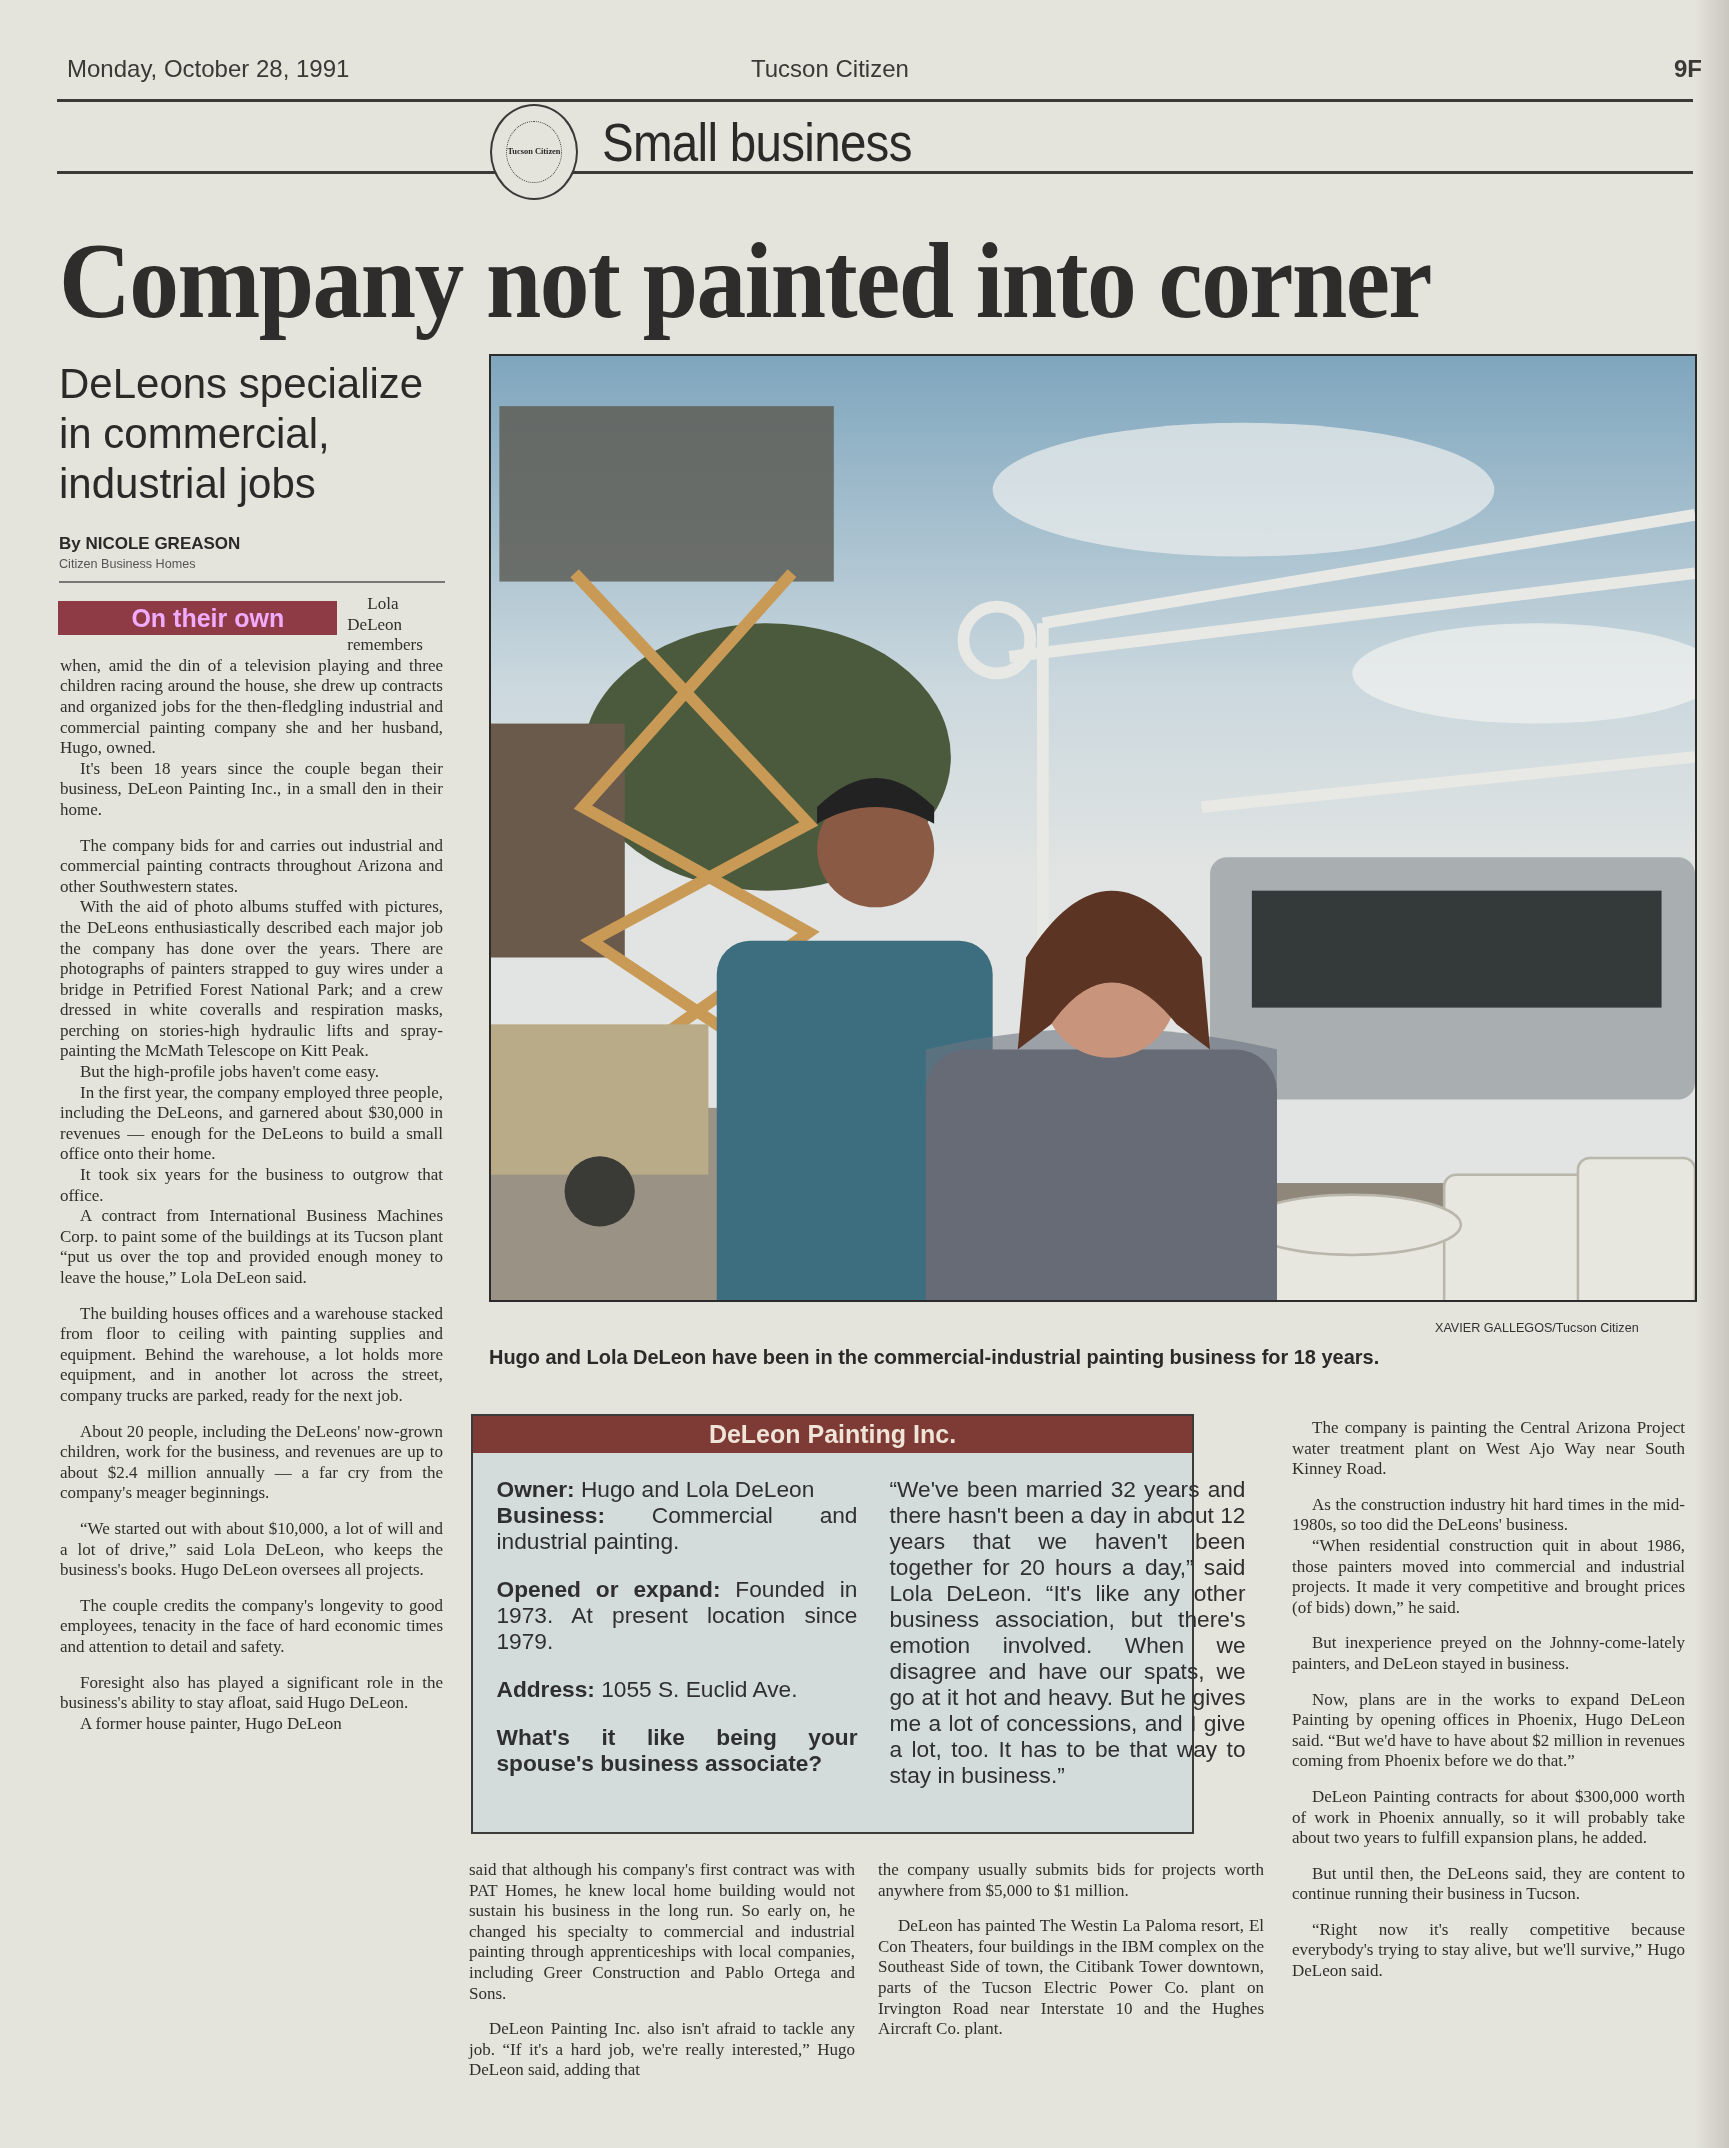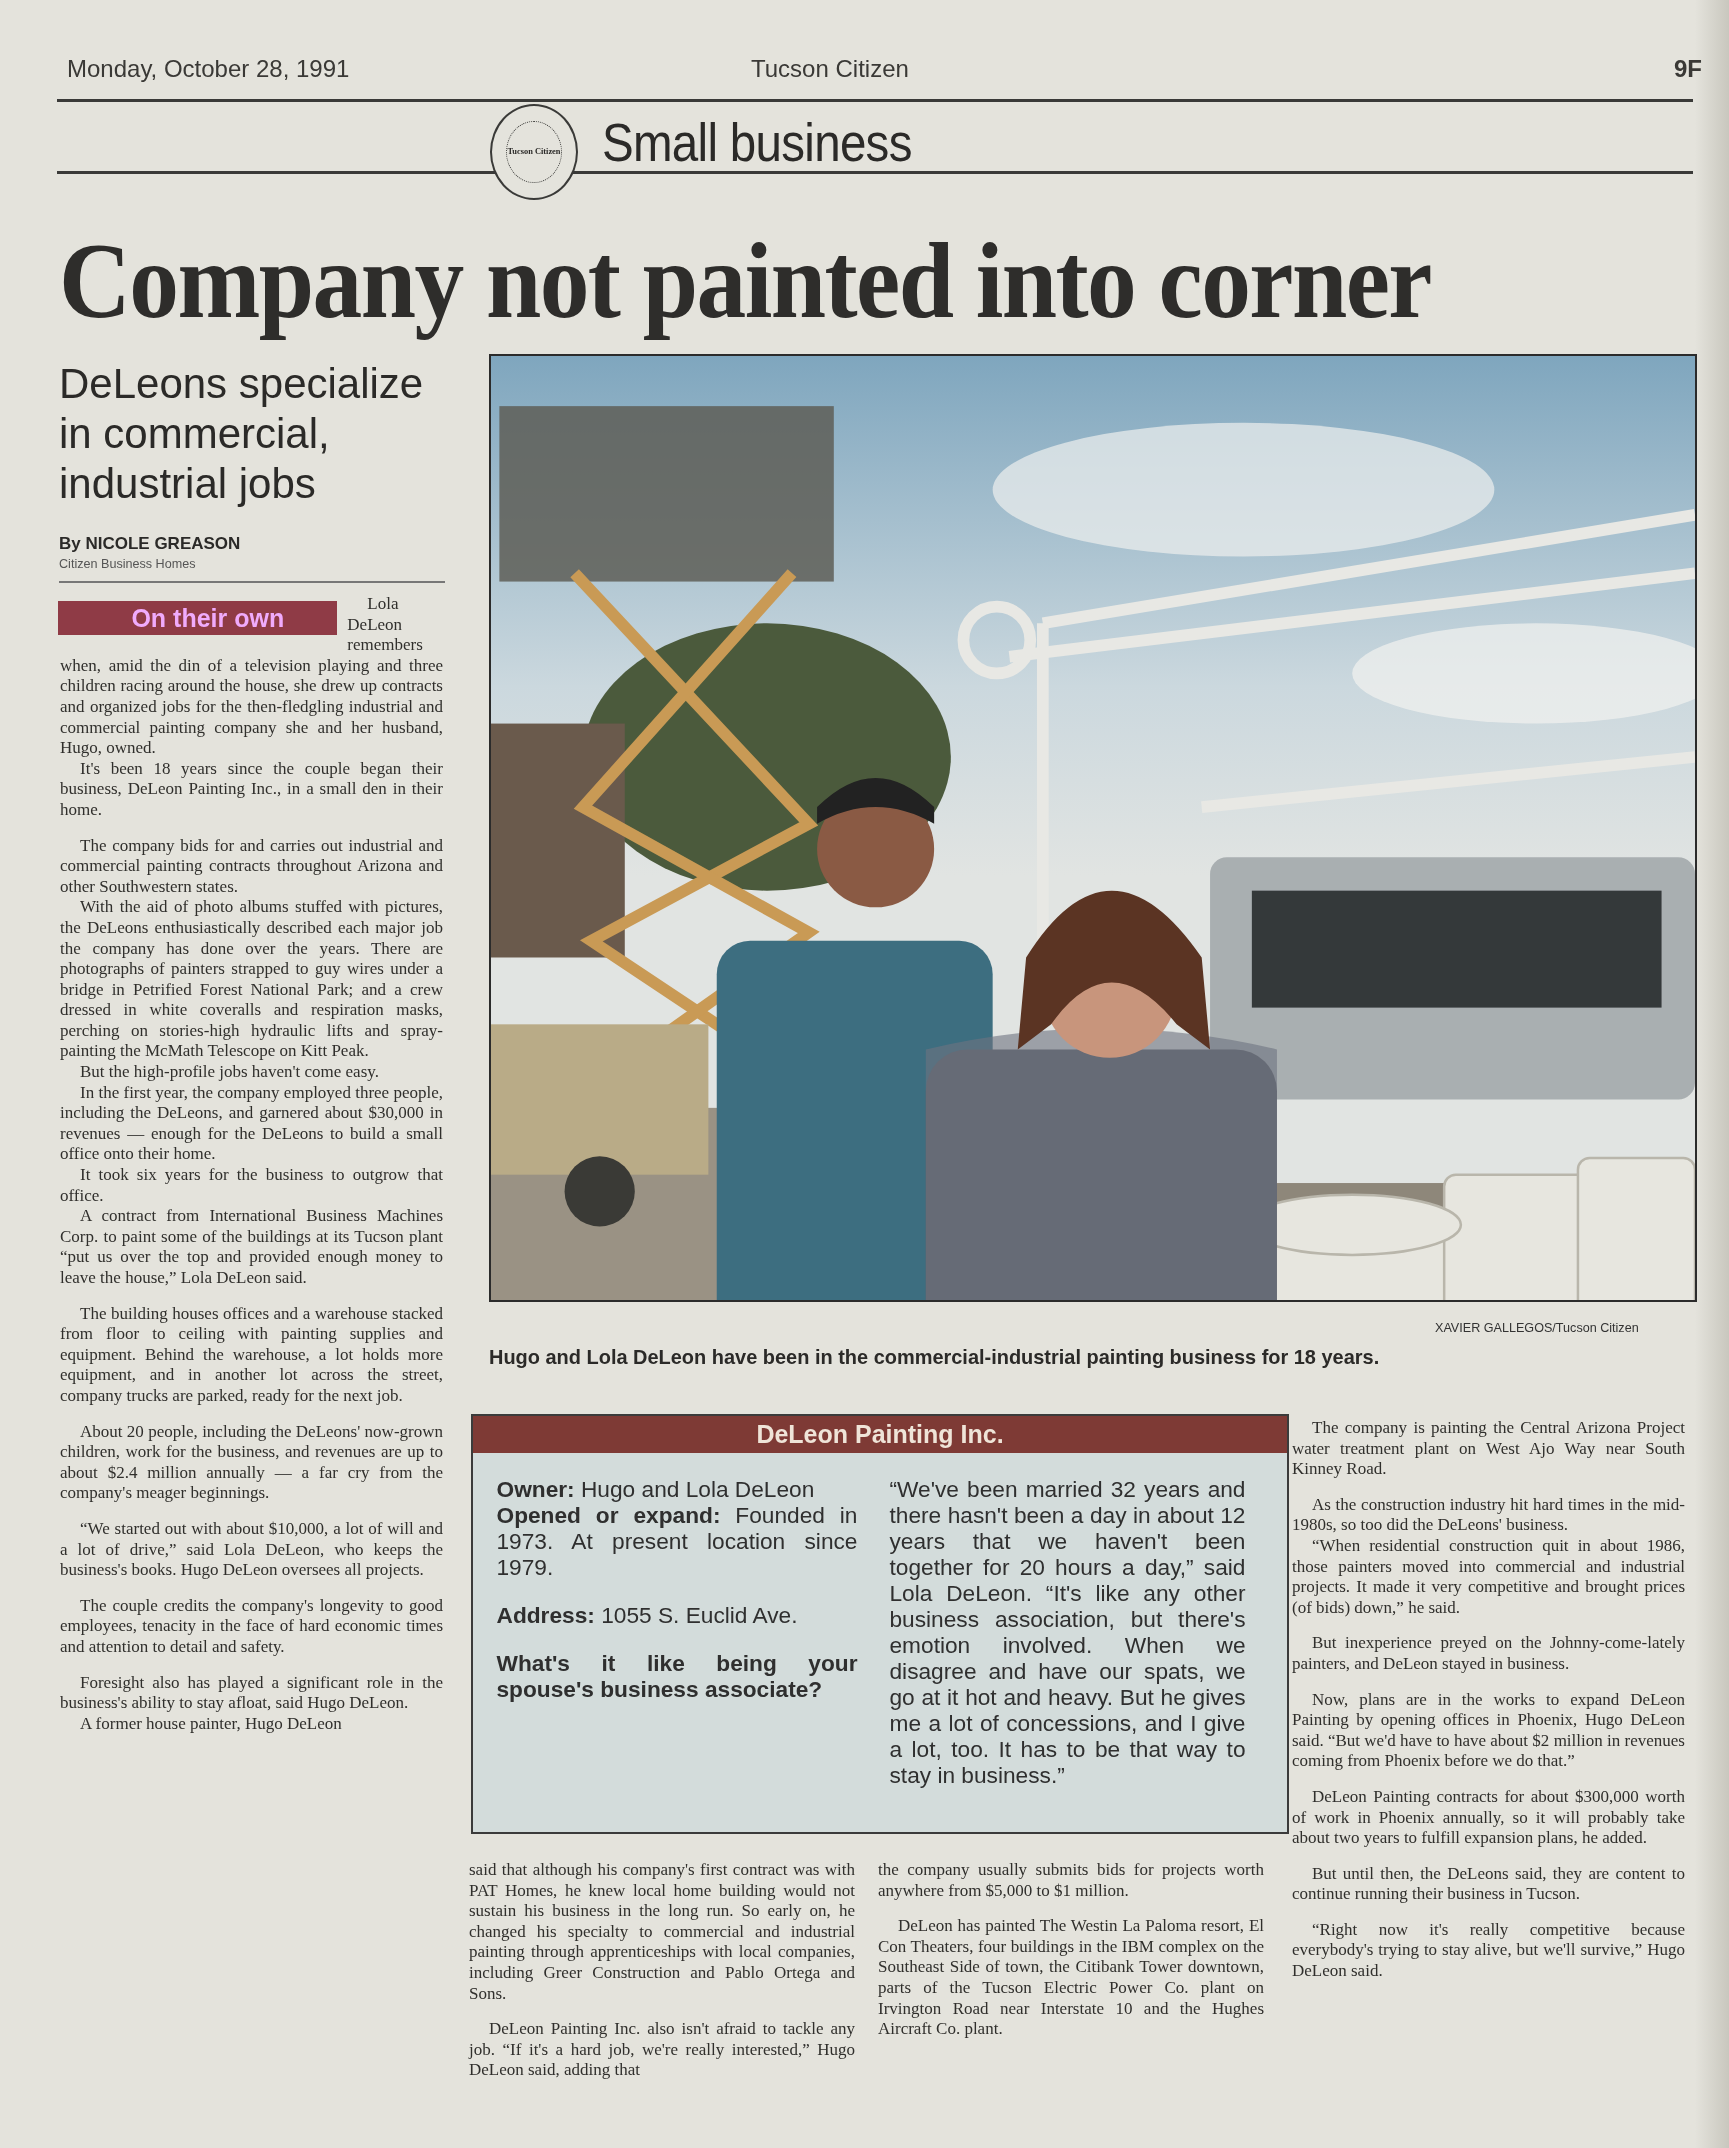--- a/index.html
+++ b/index.html
@@ -26,21 +26,21 @@
   .byline-rule { position: absolute; left: 59px; top: 581px; width: 386px; height: 1.7px; background: #777; }
   .col { position: absolute; font-size: 17px; line-height: 20.6px; text-align: justify; hyphens: auto; color: #302f2c; }
   .col p { margin: 0; text-indent: 20px; }
   .col p.gap { margin-top: 15px; }
   .col1 { left: 60px; top: 594px; width: 383px; }
   .kicker { float: left; width: 279px; height: 34px; margin: 6.7px 10px 5px -1.7px; background: #8f3b46; color: #f0abfc; font-family: "Liberation Sans", sans-serif; font-weight: bold; font-size: 25px; line-height: 34px; text-align: center; }
   .photo { position: absolute; left: 489px; top: 354px; width: 1208px; height: 948px; border: 2.5px solid #2b2b2b; box-sizing: border-box; overflow: hidden; background: linear-gradient(180deg, #8fb0c4 0%, #c9d6dd 30%, #d9dfe0 45%, #8a8a80 60%, #7c7a70 100%); }
   .photo svg { width: 100%; height: 100%; display: block; }
   .credit { position: absolute; left: 1435px; top: 1321px; font-family: "Liberation Sans", sans-serif; font-size: 12.6px; color: #333; }
   .caption { position: absolute; left: 489px; top: 1345px; font-family: "Liberation Sans", sans-serif; font-weight: bold; font-size: 21px; color: #2b2a28; transform: scaleX(0.95); transform-origin: left; white-space: nowrap; }
-  .infobox { position: absolute; left: 471px; top: 1414px; width: 818px; height: 420px; border: 2.5px solid #3b3b3b; background: #d3dcdb; box-sizing: border-box; }
+  .infobox { position: absolute; left: 471px; top: 1414px; width: 723px; height: 420px; border: 2.5px solid #3b3b3b; background: #d3dcdb; box-sizing: border-box; }
   .infobox-head { height: 37px; background: #7e3a35; color: #efe4d8; font-family: "Liberation Sans", sans-serif; font-weight: bold; font-size: 25px; line-height: 37px; text-align: center; }
   .infobox-body { position: absolute; left: 23.5px; top: 60px; width: 748px; font-family: "Liberation Sans", sans-serif; font-size: 22.7px; line-height: 26px; color: #2f2f2f; }
   .ib-left { position: absolute; left: 0; top: 0; width: 361px; }
   .ib-right { position: absolute; left: 393px; top: 0; width: 356px; text-align: justify; }
   .ib-item { margin-bottom: 22px; text-align: justify; }
   .ib-item .lab { font-weight: bold; }
   .col2 { left: 469px; top: 1860px; width: 386px; }
   .col3 { left: 878px; top: 1860px; width: 386px; }
   .col4 { left: 1292px; top: 1418px; width: 393px; }
 </style>
@@ -138,20 +138,23 @@
 <div class="caption">Hugo and Lola DeLeon have been in the commercial-industrial painting business for 18 years.</div>
 
 <div class="infobox">
   <div class="infobox-head">DeLeon Painting Inc.</div>
   <div class="infobox-body">
     <div class="ib-left">
       <div class="ib-item" style="margin-bottom:0">
         <span class="lab">Owner:</span> <span>Hugo and Lola DeLeon</span>
       </div>
       <div class="ib-item">
+        <span class="lab">Business:</span> <span>Commercial and industrial painting.</span>
+      </div>
+      <div class="ib-item">
         <span class="lab">Opened or expand:</span> <span>Founded in 1973. At present location since 1979.</span>
       </div>
       <div class="ib-item">
         <span class="lab">Address:</span> <span>1055 S. Euclid Ave.</span>
       </div>
       <div class="ib-item">
         <span class="lab">What's it like being your spouse's business associate?</span>
       </div>
     </div>
     <div class="ib-right">

